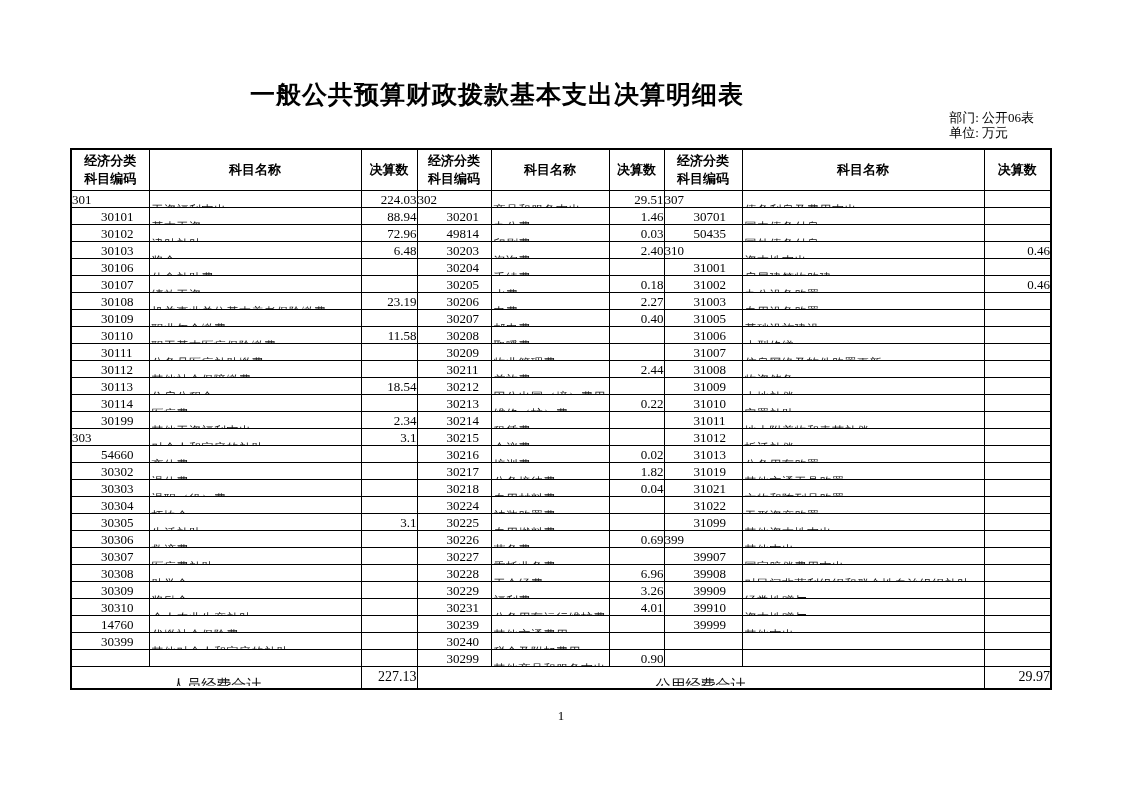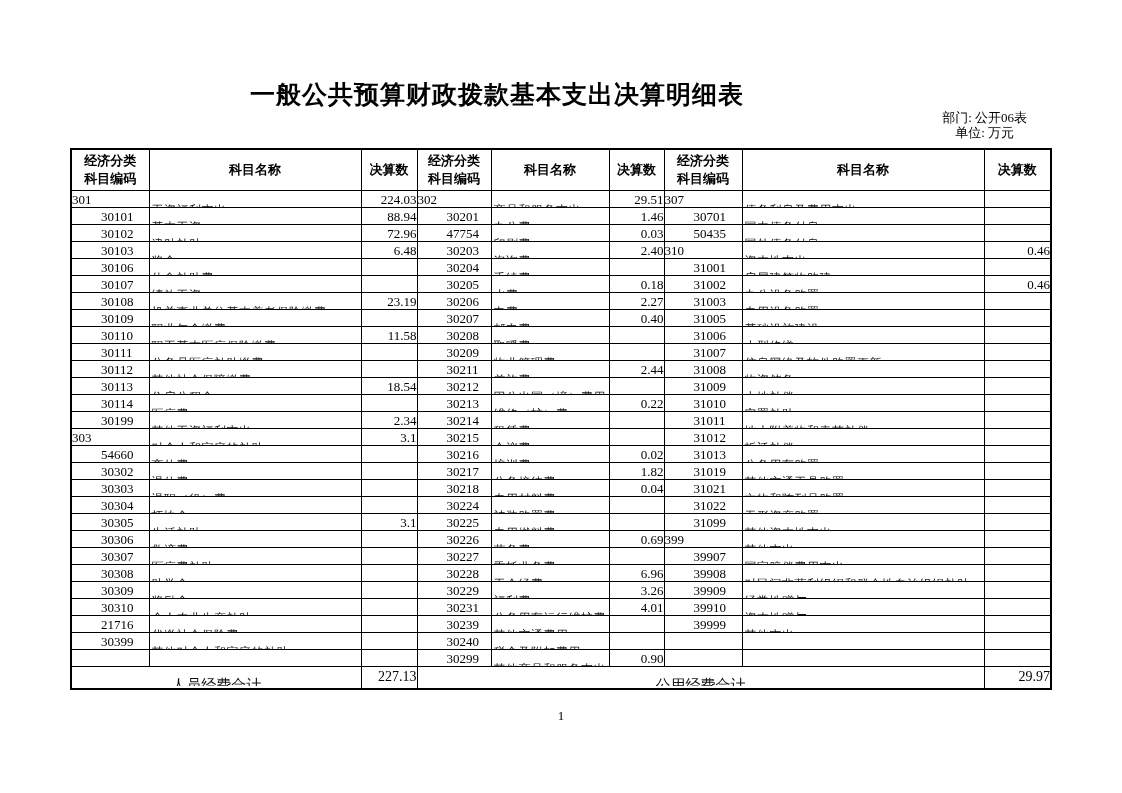--- a/index.html
+++ b/index.html
@@ -6,21 +6,21 @@
   body{
     width:1122px;height:793px;position:relative;background:#ffffff;color:#000;
     font-family:"Liberation Serif", serif;overflow:hidden;
   }
   .title{
     position:absolute;top:78px;left:0;width:994px;text-align:center;
     font-family:"Liberation Sans", sans-serif;font-weight:bold;font-size:25px;
     letter-spacing:1px;white-space:nowrap;
   }
   .meta{
-    position:absolute;top:110px;right:95px;text-align:center;
+    position:absolute;top:110px;right:88px;text-align:left;
     font-size:13px;line-height:15px;
   }
   table.budget{
     position:absolute;left:70px;top:148px;width:982px;
     border-collapse:collapse;table-layout:fixed;
     border:2px solid #000;
     padding-left:48px;
   }
   table.budget th,table.budget td{border:1px solid #000;padding:0;overflow:hidden;}
   thead th{
@@ -134,21 +134,21 @@
         <td class="num"></td>
       </tr>
       <tr>
         <td class="code sub">30102</td>
         <td>
           <div class="nc">
             <span class="smudge">津贴补贴</span>
           </div>
         </td>
         <td class="num">72.96</td>
-        <td class="code sub">47754</td>
+        <td class="code sub">49814</td>
         <td>
           <div class="nc">
             <span class="smudge">印刷费</span>
           </div>
         </td>
         <td class="num">0.03</td>
         <td class="code sub">50435</td>
         <td>
           <div class="nc">
             <span class="smudge">国外债务付息</span>
@@ -656,21 +656,21 @@
         <td class="num">4.01</td>
         <td class="code sub">39910</td>
         <td>
           <div class="nc">
             <span class="smudge">资本性赠与</span>
           </div>
         </td>
         <td class="num"></td>
       </tr>
       <tr>
-        <td class="code sub">21716</td>
+        <td class="code sub">14760</td>
         <td>
           <div class="nc">
             <span class="smudge">代缴社会保险费</span>
           </div>
         </td>
         <td class="num"></td>
         <td class="code sub">30239</td>
         <td>
           <div class="nc">
             <span class="smudge">其他交通费用</span>

